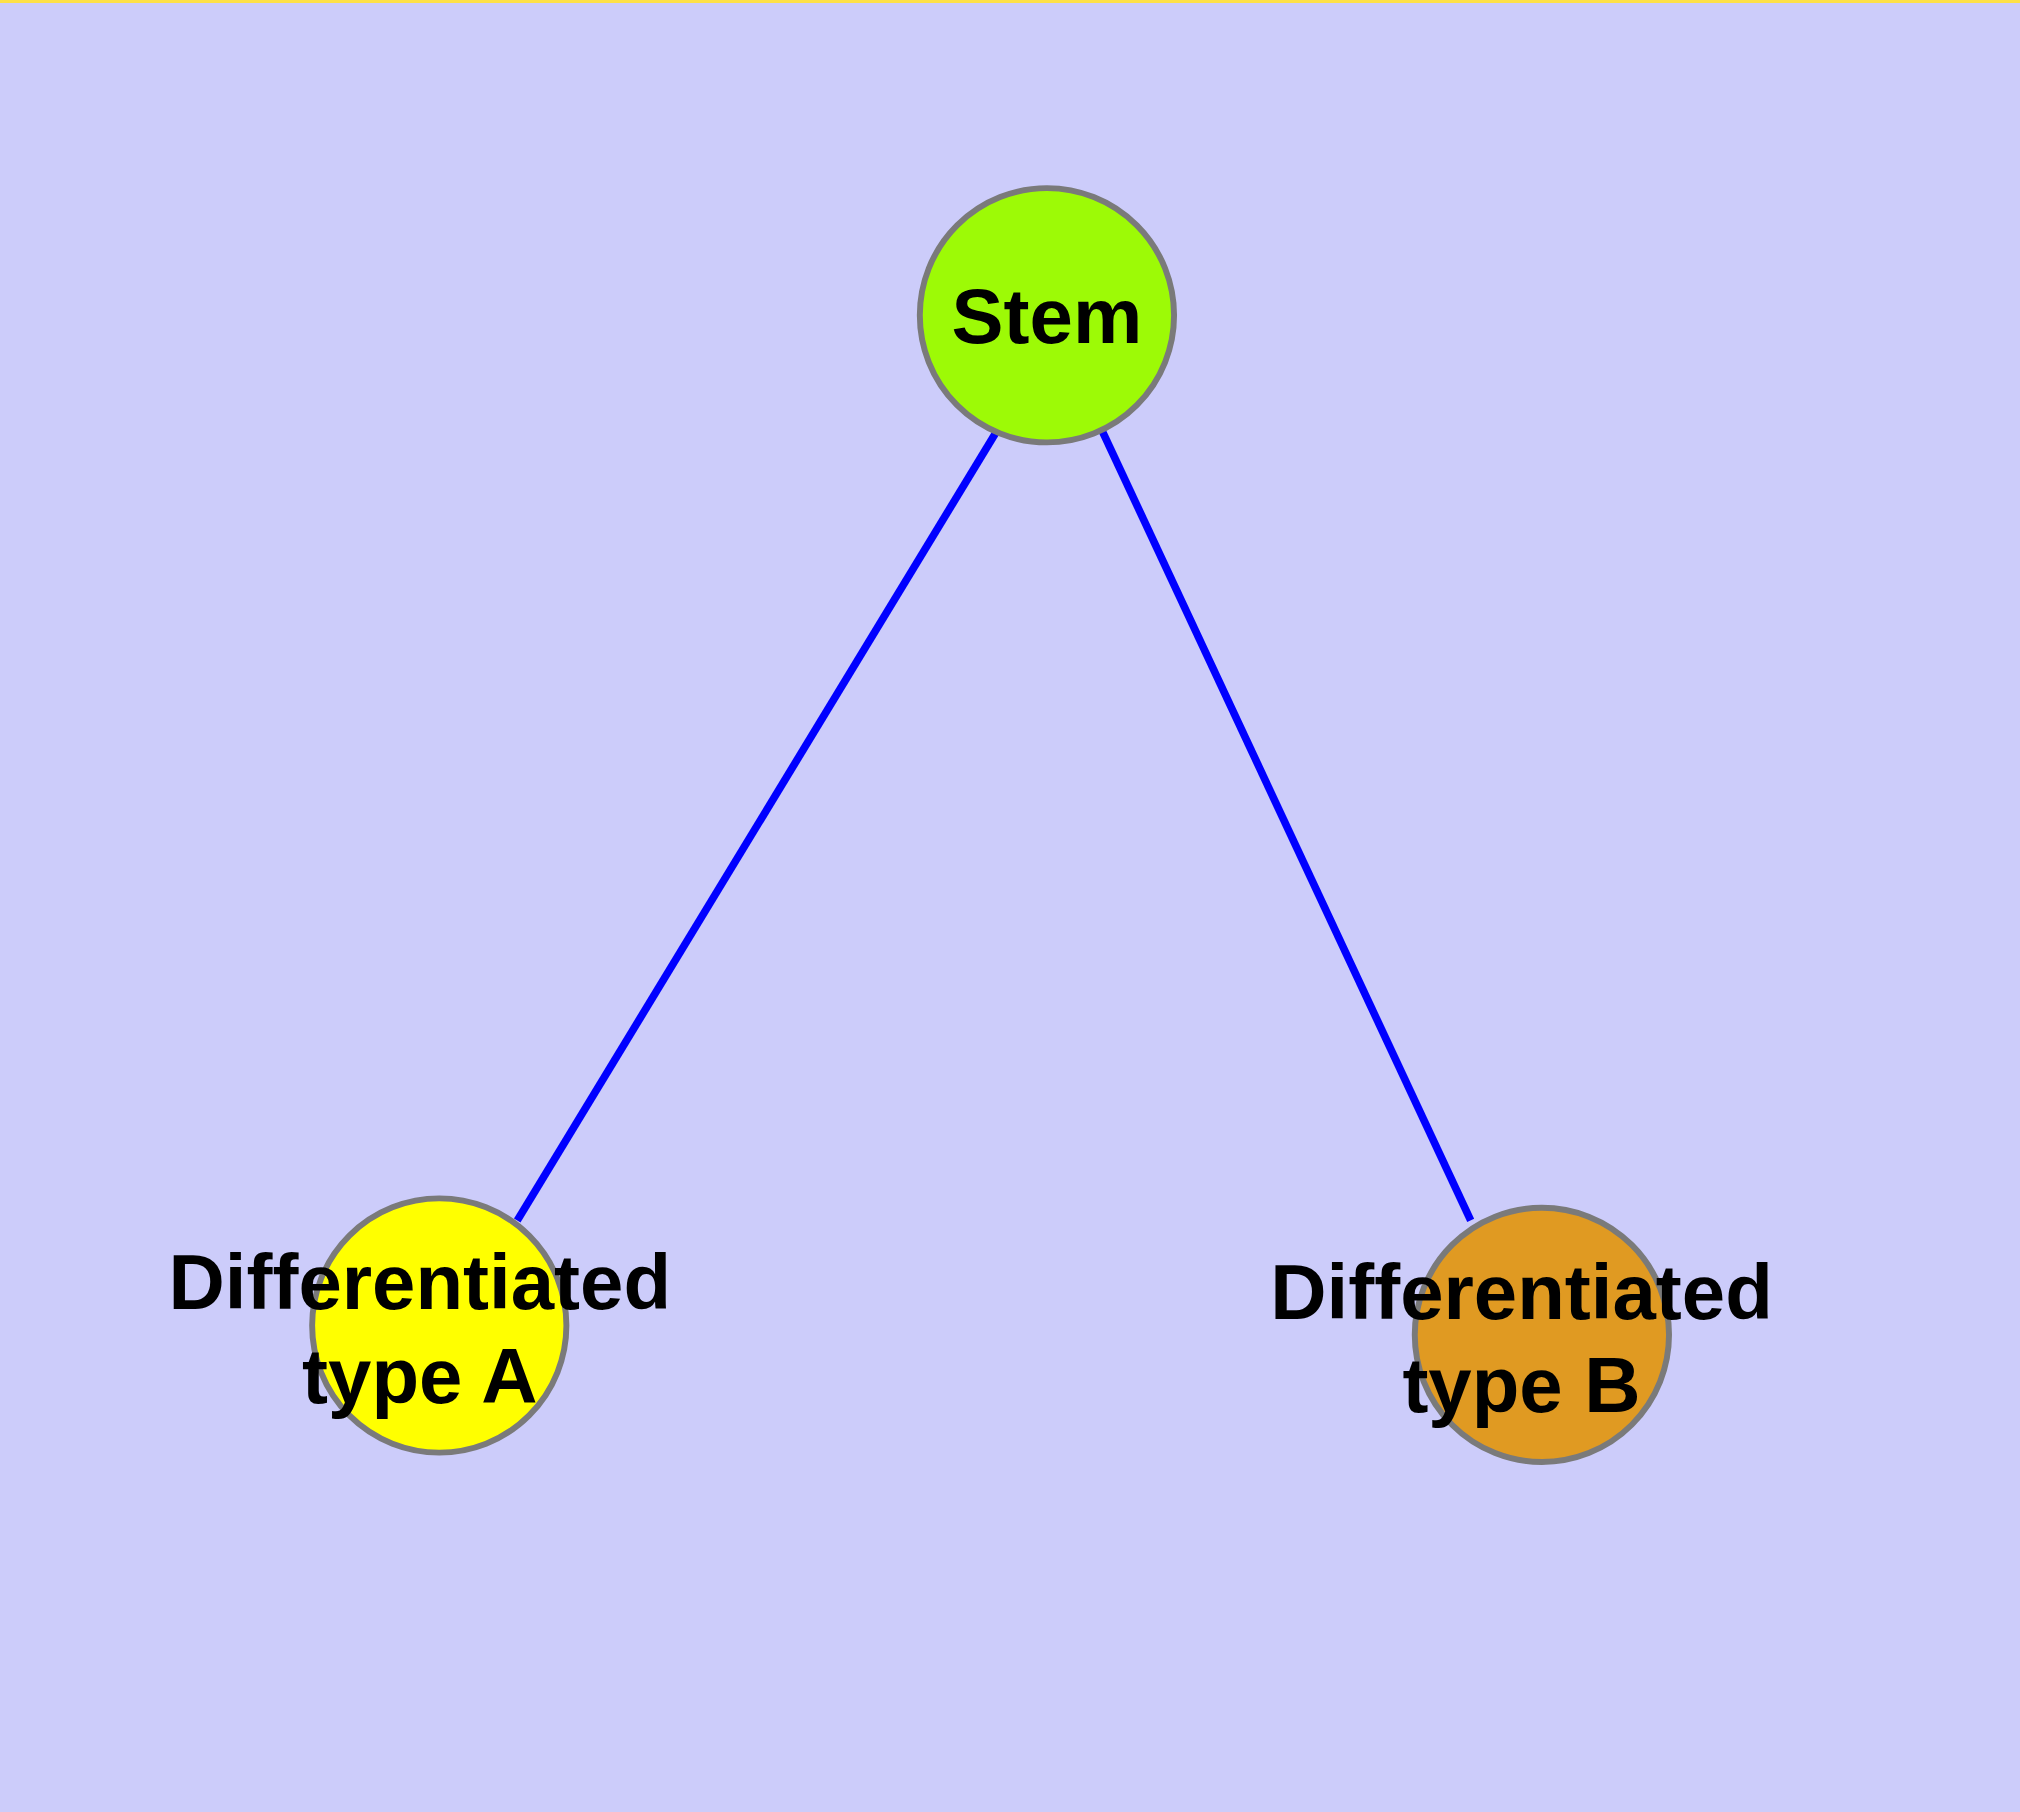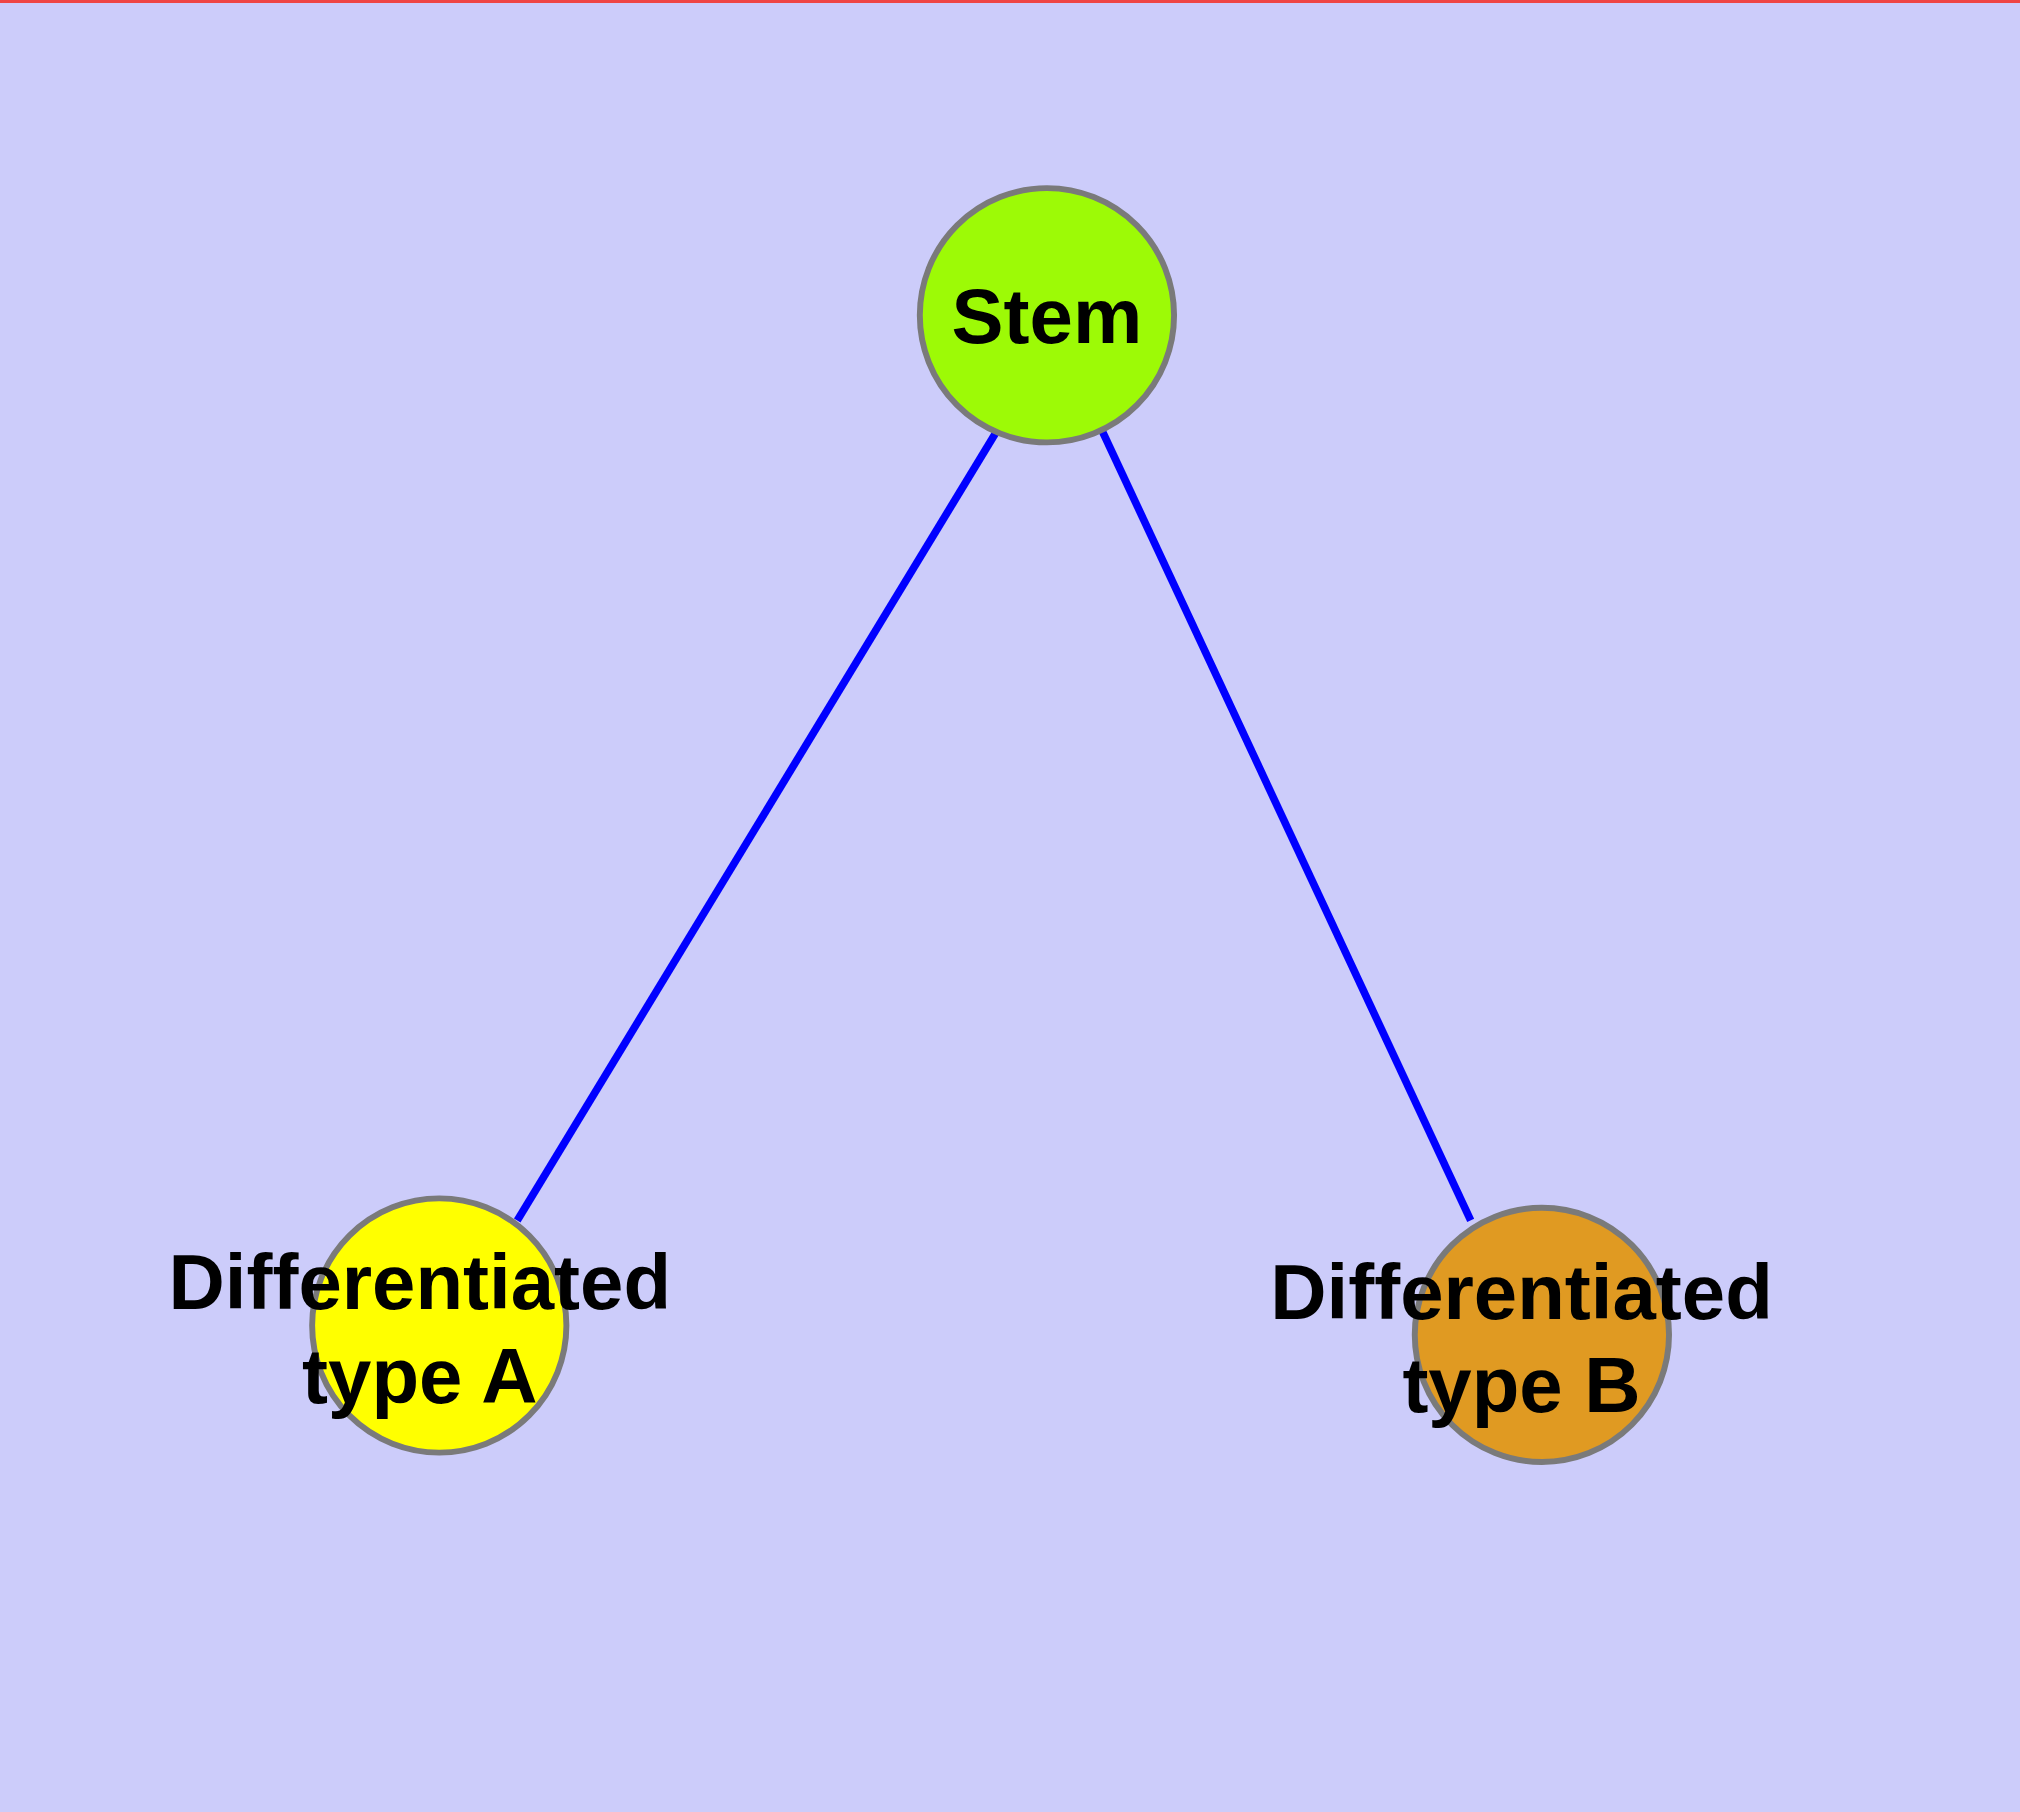--- a/index.html
+++ b/index.html
@@ -4,21 +4,21 @@
 <style>
   html, body {
     margin: 0;
     padding: 0;
     background: #ffffff;
   }
   #canvas {
     position: relative;
     width: 2021px;
     height: 1812px;
-    background: #ef4444;
+    background: #fde047;
     overflow: hidden;
   }
   #plot-background {
     position: absolute;
     left: 0;
     top: 3.4px;
     width: 2021px;
     height: 1809px;
     background: #ccccfa;
   }

